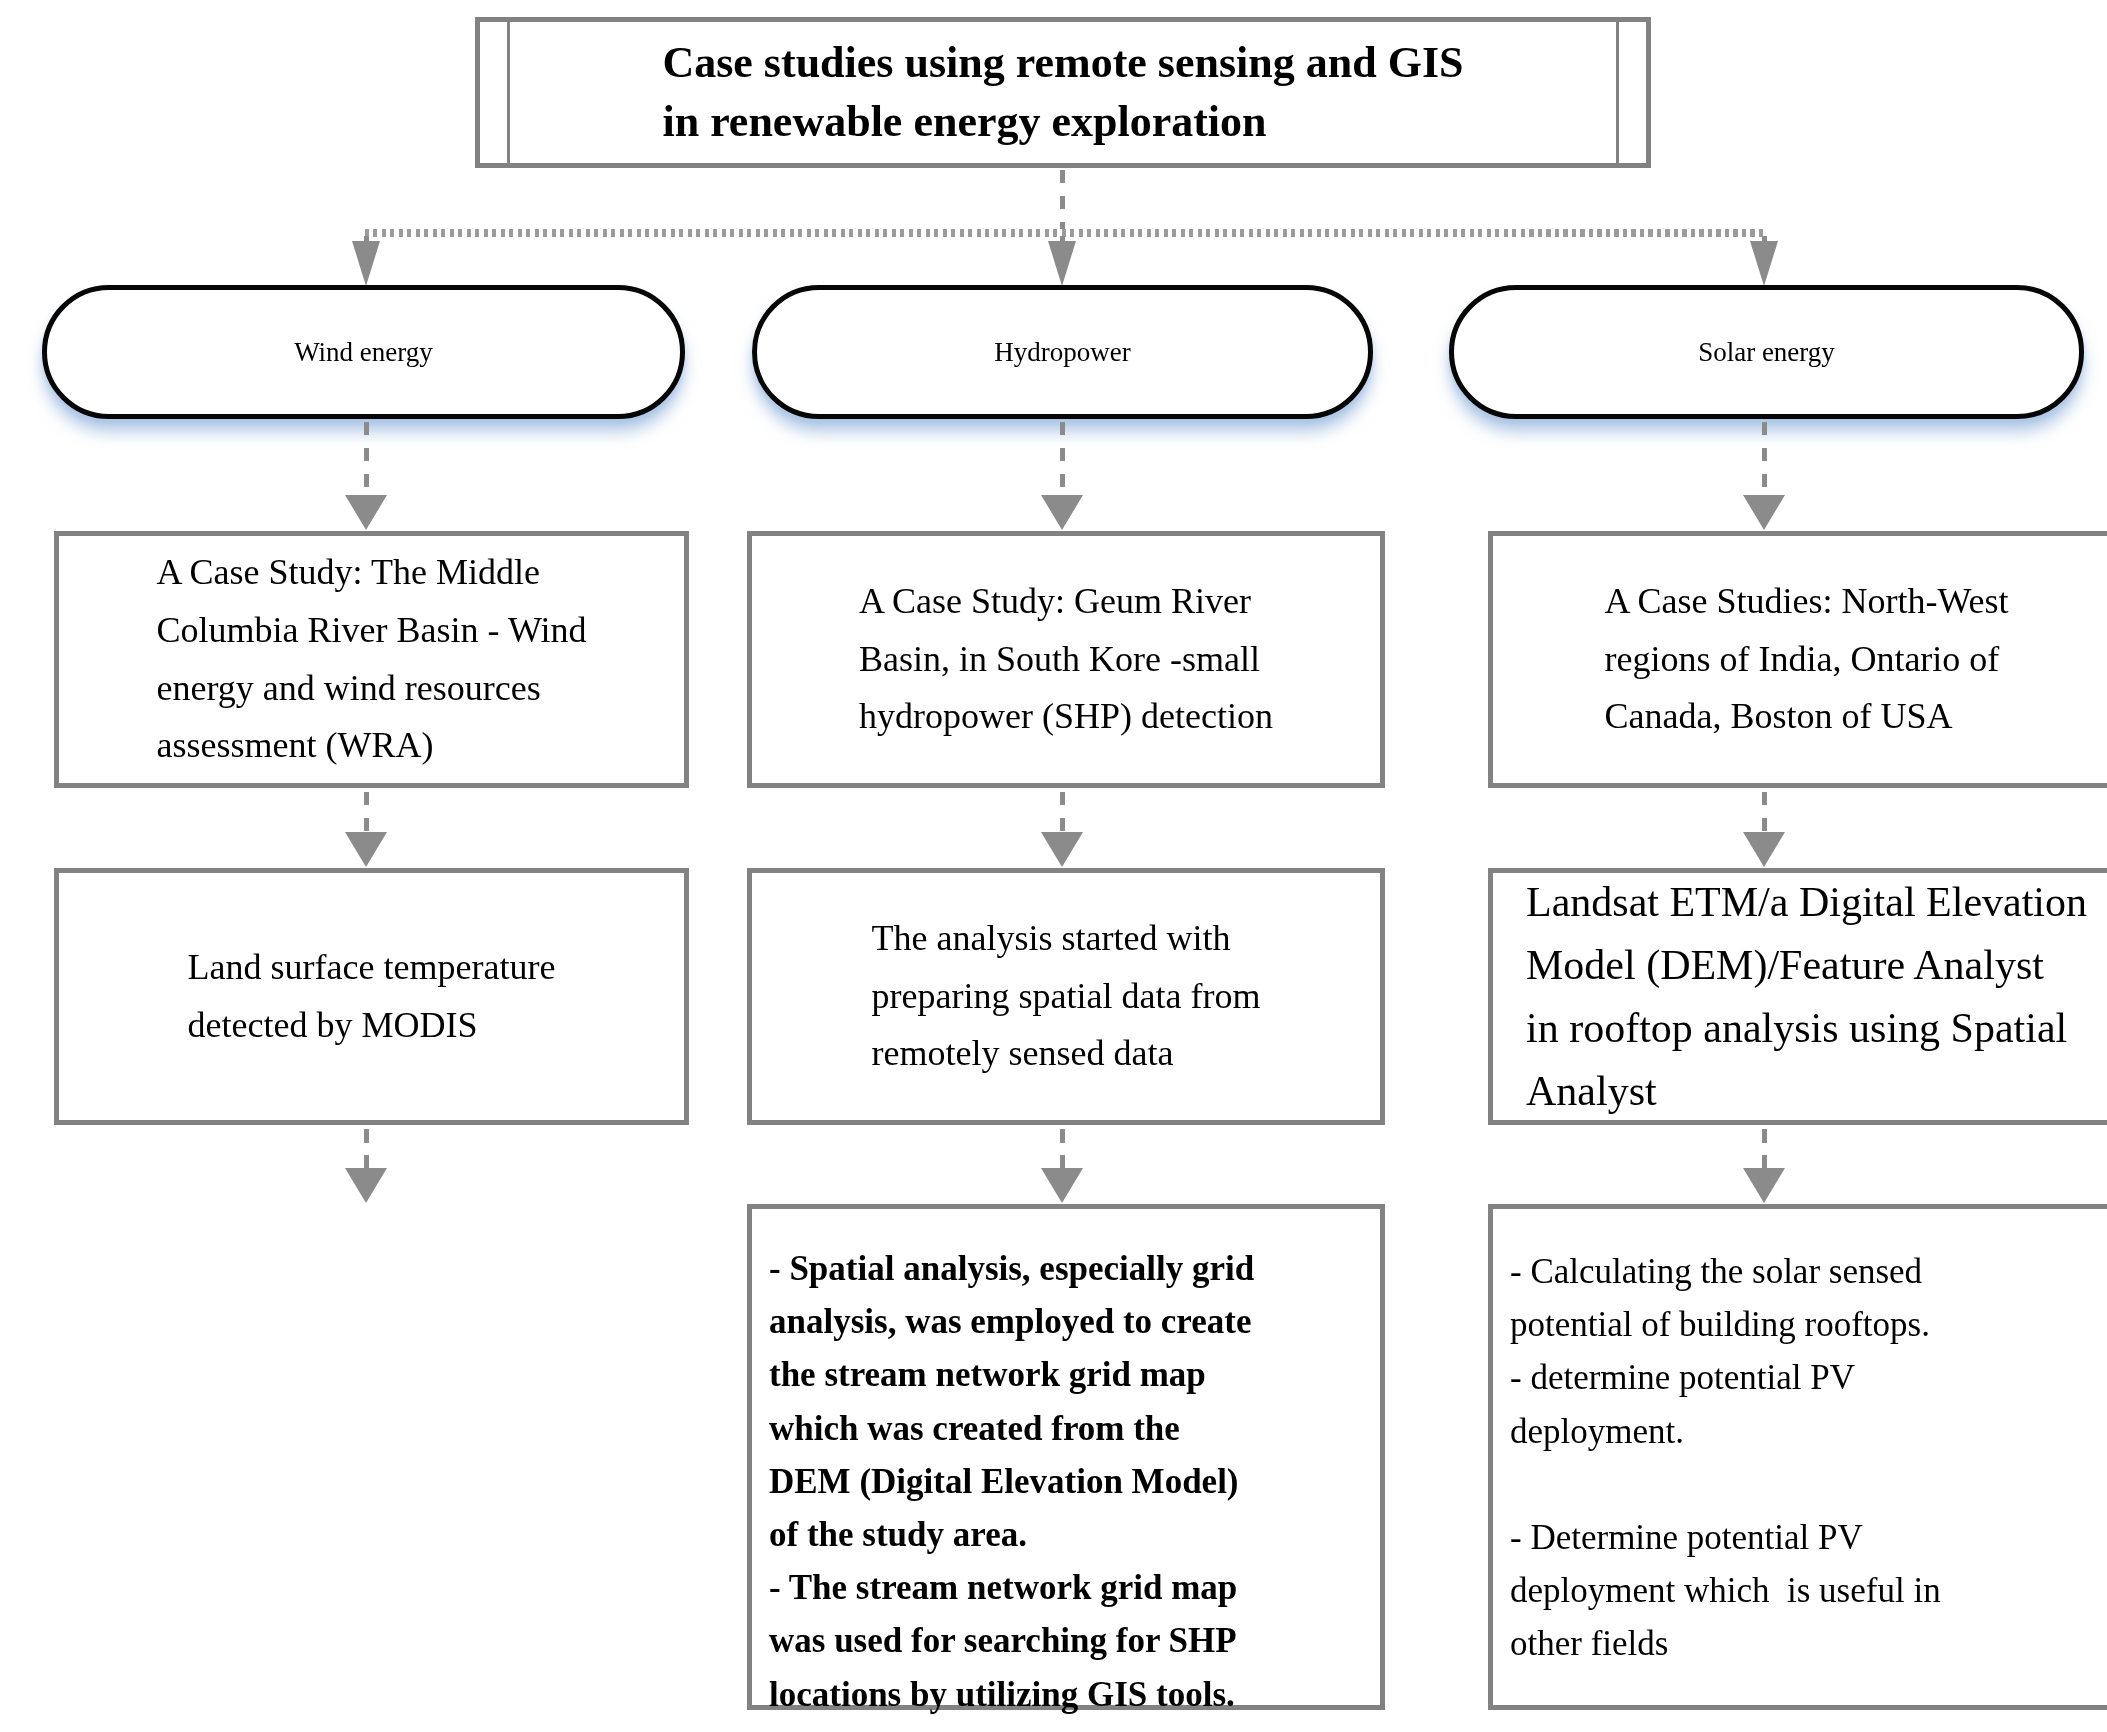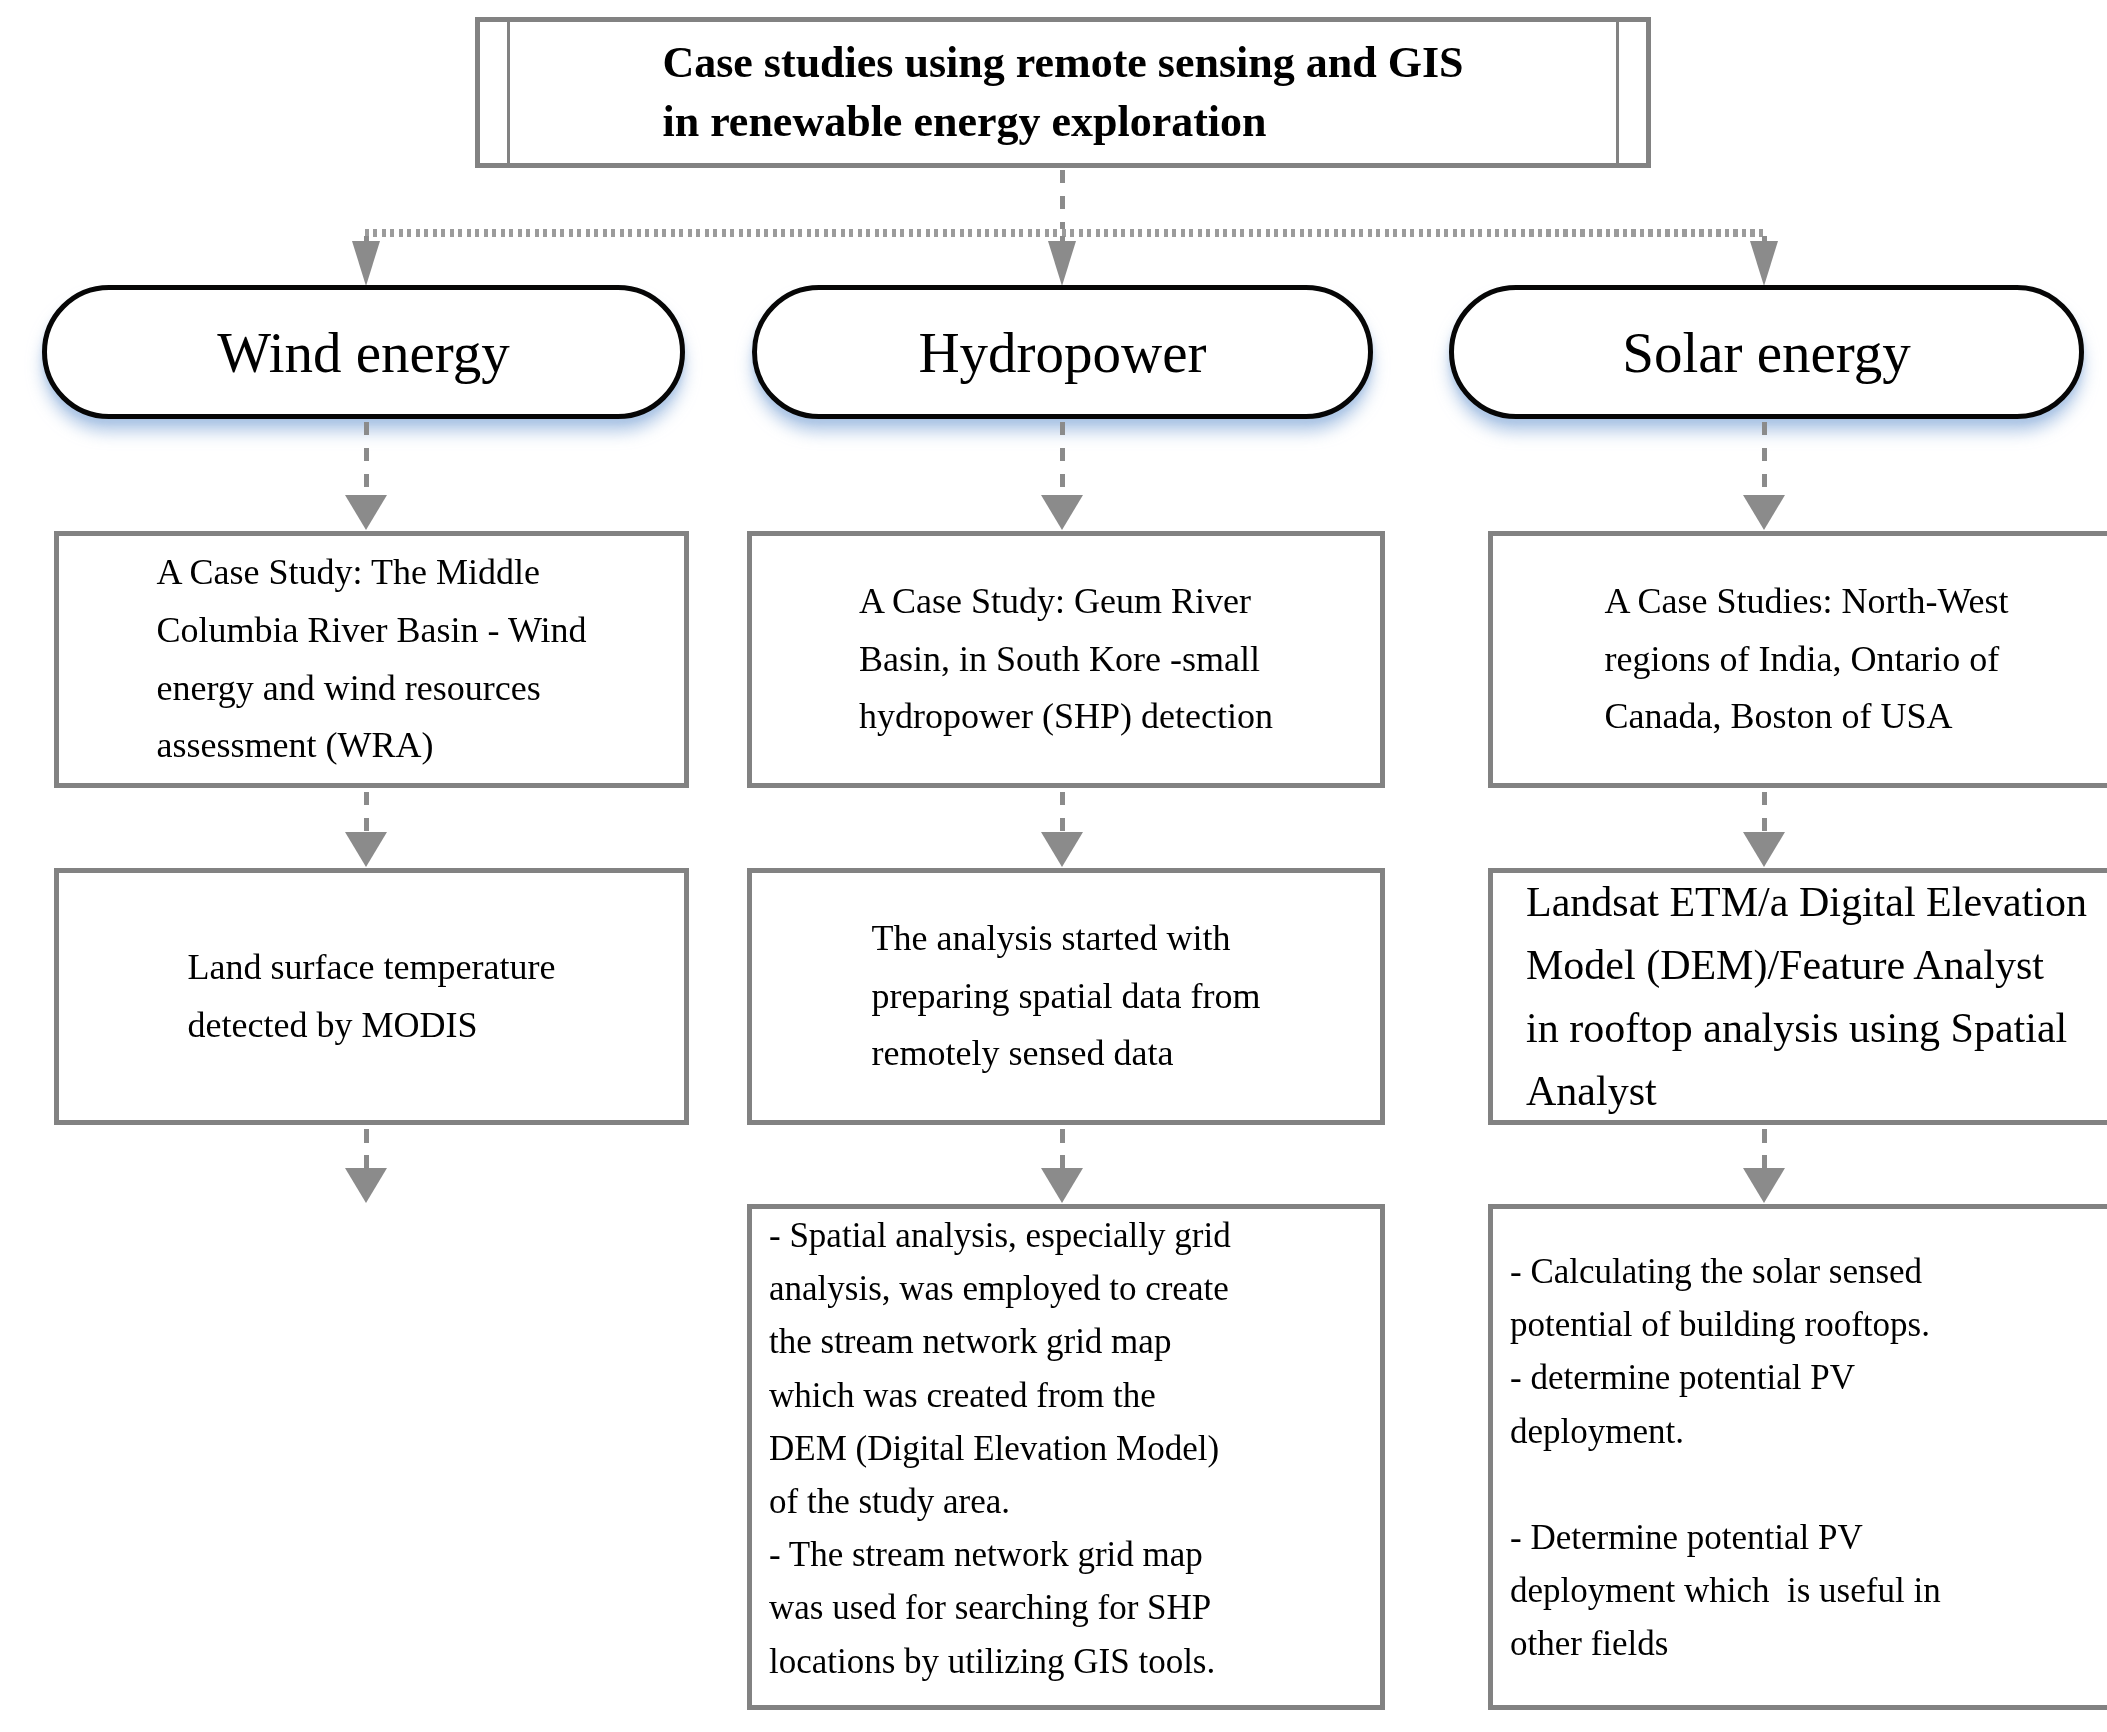--- a/index.html
+++ b/index.html
@@ -23,41 +23,41 @@
   .title-box::before, .title-box::after {
     content:""; position:absolute; top:0; bottom:0; width:3.4px; background:#828282;
   }
   .title-box::before { left:27px; }
   .title-box::after  { right:27px; }
 
   .stadium {
     position:absolute; top:285px; height:134px; background:#fff;
     border:5.6px solid #060606; border-radius:73px;
     display:flex; align-items:center; justify-content:center;
-    font-size:57px;
+    font-size:27px;
     box-shadow:0 13.5px 14.7px rgba(147,180,221,0.65), 0 5.6px 5.6px rgba(147,180,221,0.35);
   }
   #st-wind  { left:42px;   width:643px; }
   #st-hydro { left:752px; width:621px; }
   #st-solar { left:1449px; width:635px; }
 
   .c1 { left:54px;   width:635px; }
   .c2 { left:747px; width:638px; }
   .c3 { left:1488px; width:637px; }
 
   .r2 { top:531px;  height:257px; font-size:36px; line-height:1.6; padding:0 10px; }
   .r3 { top:868px; height:257px; font-size:36px; line-height:1.6; padding:0 8px; }
   .r3.c3 { font-size:42px; line-height:1.5; }
 
   .r4 {
     top:1204px; height:506px; font-size:35px; line-height:1.52;
     align-items:flex-start; justify-content:flex-start; text-align:left;
     white-space:pre-wrap; padding:67px 13.5px 0 17px;
   }
-  .r4.c2 { padding-top:0; }
+  .r4.c2 { padding-top:33px;font-weight:bold; }
   .r4.c3 { padding-top:36px; }
 
   .vdash {
     position:absolute; width:5px;
     background:repeating-linear-gradient(180deg,#8b8b8b 0 13.5px,transparent 13.5px 26px);
   }
   .hdots {
     position:absolute; height:8px;
     background:repeating-linear-gradient(90deg,#9b9b9b 0 4px,transparent 4px 8.5px);
   }

